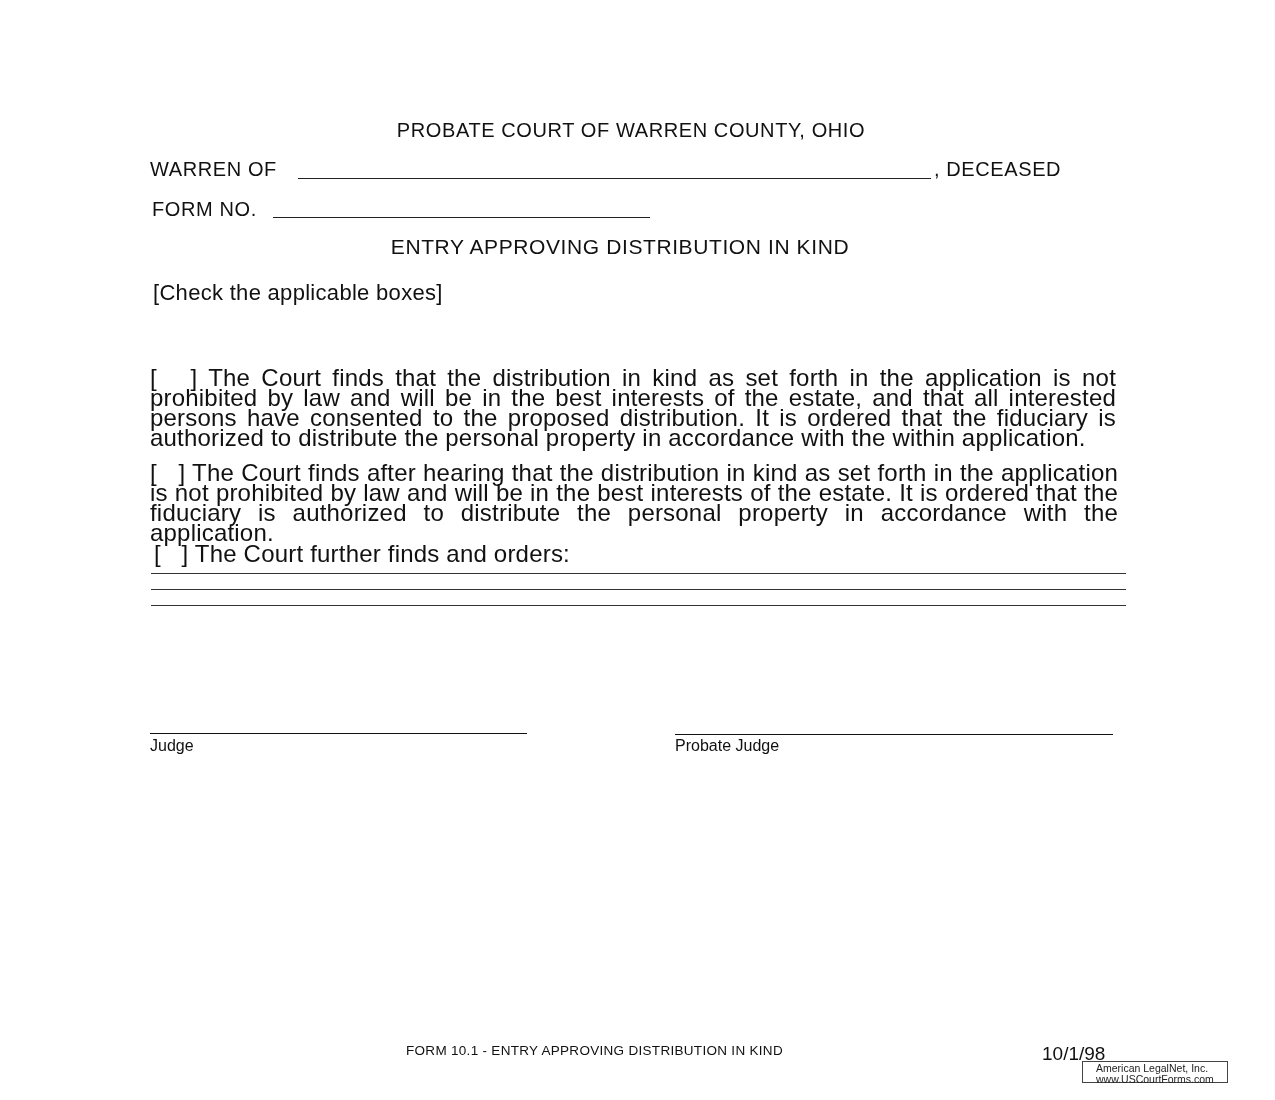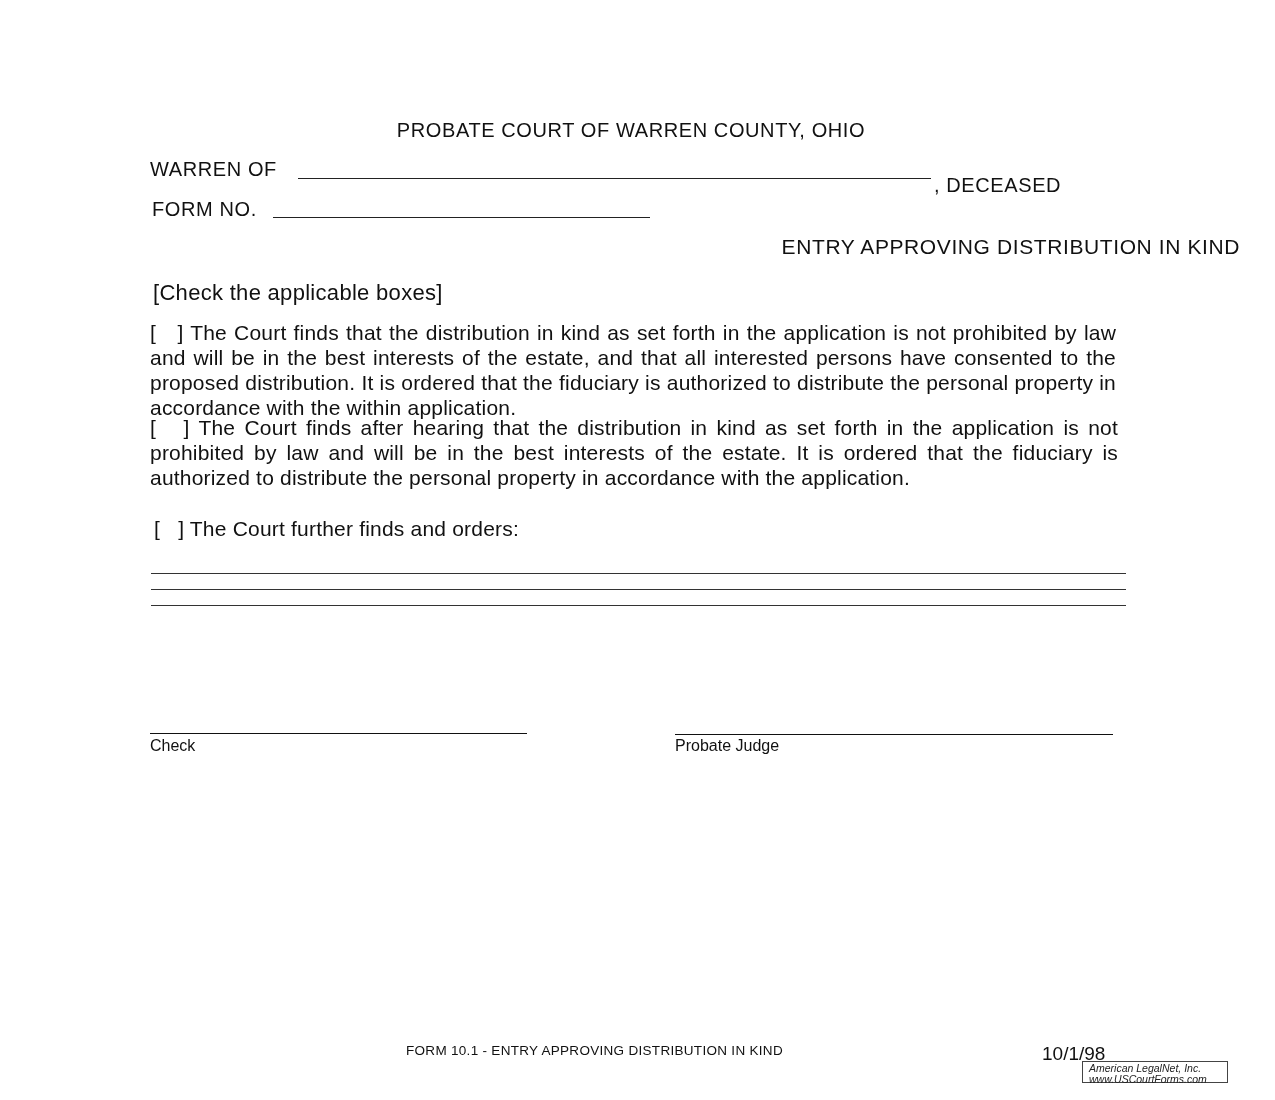--- a/index.html
+++ b/index.html
@@ -3,38 +3,38 @@
   <meta charset="utf-8">
   <style>
     html, body { margin: 0; padding: 0; background: #ffffff; }
     body { width: 1275px; height: 1100px; position: relative; overflow: hidden;
            font-family: "Liberation Sans", sans-serif; color: #111; }
     .abs { position: absolute; white-space: nowrap; }
     .bold { font-weight: normal; }
     .court-title { left: 0; width: 1262px; top: 119px; text-align: center; font-size: 20px; letter-spacing: 0.6px; }
     .estate-row { left: 150px; top: 158px; font-size: 20px; letter-spacing: 0.6px; }
     .estate-line { position: absolute; left: 298px; top: 178px; width: 633px; border-top: 1.5px solid #222; }
-    .deceased { left: 934px; top: 158px; font-size: 20px; letter-spacing: 0.6px; margin-top: 16px; }
+    .deceased { left: 934px; top: 158px; font-size: 20px; letter-spacing: 0.6px; }
     .case-row { left: 152px; top: 198px; font-size: 20px; letter-spacing: 0.6px; }
     .case-line { position: absolute; left: 273px; top: 217px; width: 377px; border-top: 1.5px solid #222; }
-    .form-title { left: 0; width: 1240px; top: 235px; text-align: right; font-size: 21px; letter-spacing: 0.6px; }
+    .form-title { left: 0; width: 1240px; top: 235px; text-align: center; font-size: 21px; letter-spacing: 0.6px; }
     .instructions { left: 153px; top: 280px; font-size: 22px; letter-spacing: 0.3px; }
-    .para { position: absolute; left: 150px; width: 966px; font-size: 21px; line-height: 25px;
-            text-align: justify; text-align-last: left; white-space: normal; letter-spacing: 0.2px; }
+    .para { position: absolute; left: 150px; width: 966px; font-size: 24px; line-height: 20px;
+            text-align: justify; text-align-last: left; white-space: normal; letter-spacing: 0.2px; margin-top: 48px; }
     .para1 { top: 320px; }
     .para2 { top: 415px; width: 968px; }
-    .para3 { top: 516px; left: 154px; width: 600px; }
+    .para3 { top: 496px; left: 154px; width: 600px; }
     .order-line { position: absolute; left: 151px; width: 975px; border-top: 1.5px solid #333; }
     .sig-line { position: absolute; border-top: 1.5px solid #111; }
     .sig-label { font-size: 16px; }
     .footer-form { left: 392px; top: 1043px; font-size: 13.5px; letter-spacing: 0.3px; padding-left: 14px; }
     .footer-date { left: 1042px; top: 1043px; font-size: 19px; }
     .stamp { position: absolute; left: 1082px; top: 1061px; width: 146px; height: 22px;
-             border: 1px solid #444; font-size: 10.5px; line-height: 10.5px; padding: 1px 0 0 6px;
-             box-sizing: border-box; color: #222; font-style: italic; }
+             border: 1px solid #444; font-size: 10.5px; line-height: 10.5px; padding: 1px 0 0 13px;
+             box-sizing: border-box; color: #222; }
     .stamp span { display: block; white-space: nowrap; }
   </style>
 </head>
 <body>
 
 <div class="abs bold court-title">PROBATE COURT OF WARREN COUNTY, OHIO</div>
 
 <div class="abs bold estate-row">WARREN OF</div>
 <div class="estate-line"></div>
 <div class="abs bold deceased">, DECEASED</div>
@@ -59,21 +59,21 @@
 <div class="para para3">
   <span style="white-space:pre;">[   ]</span>
   <span>The Court further finds and orders:</span>
 </div>
 
 <div class="order-line" style="top:573px;"></div>
 <div class="order-line" style="top:589px;"></div>
 <div class="order-line" style="top:605px;"></div>
 
 <div class="sig-line" style="left:150px; top:733px; width:377px;"></div>
-<div class="abs sig-label" style="left:150px; top:737px;">Check</div>
+<div class="abs sig-label" style="left:150px; top:737px;">Judge</div>
 
 <div class="sig-line" style="left:675px; top:734px; width:438px;"></div>
 <div class="abs sig-label" style="left:675px; top:737px;">Probate Judge</div>
 
 <div class="abs bold footer-form">FORM 10.1 - ENTRY APPROVING DISTRIBUTION IN KIND</div>
 <div class="abs bold footer-date">10/1/98</div>
 
 <div class="stamp">
   <span>American LegalNet, Inc.</span>
   <span>www.USCourtForms.com</span>

